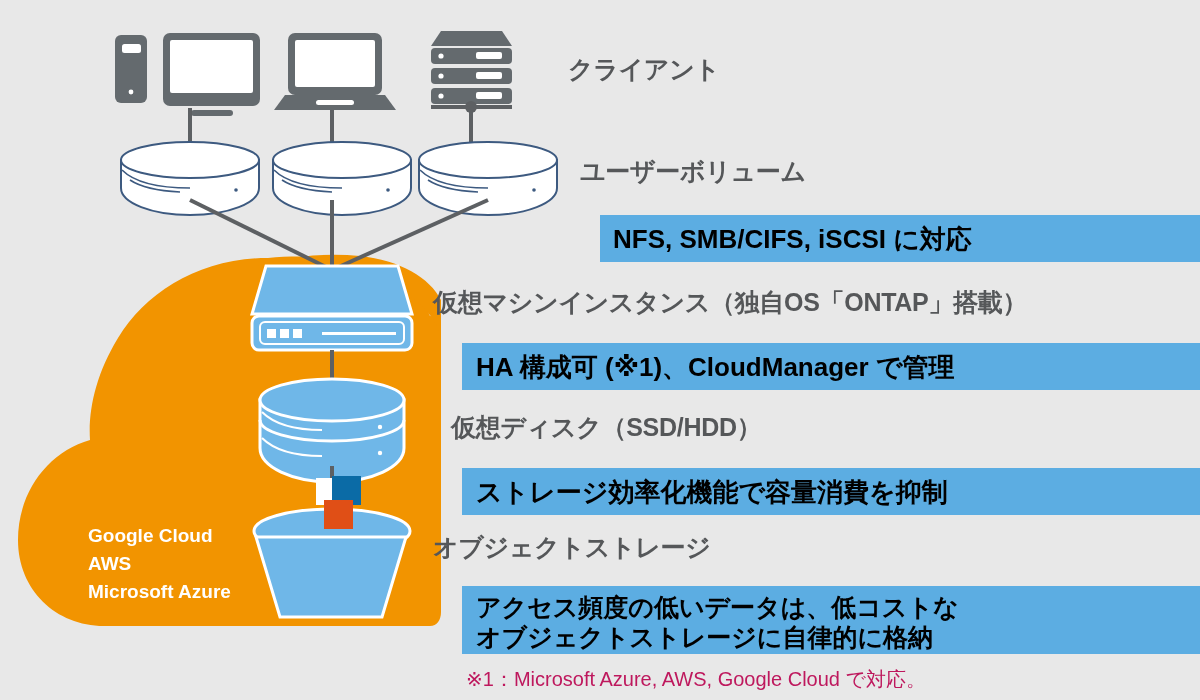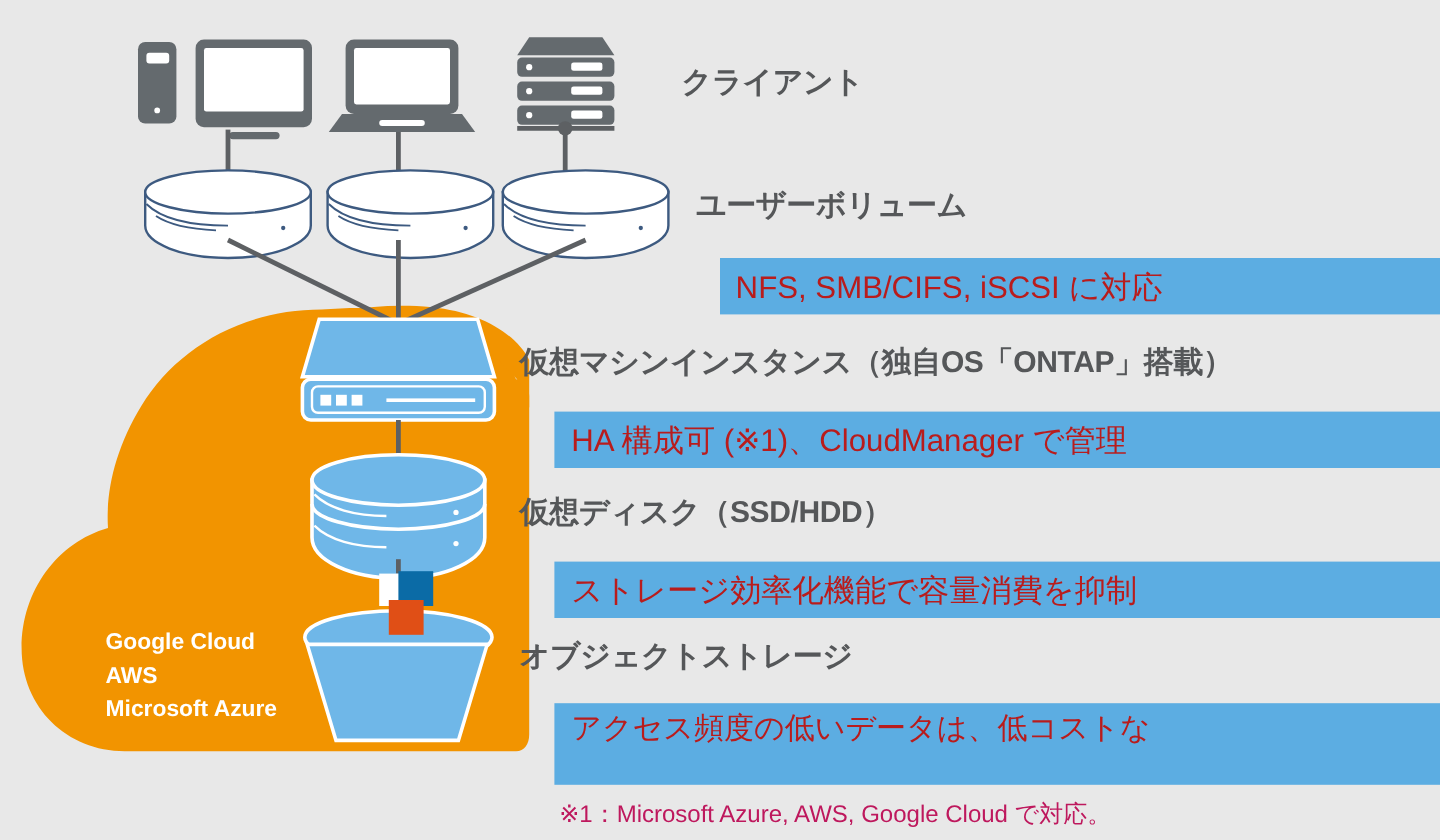--- a/index.html
+++ b/index.html
@@ -17,23 +17,23 @@
 
   
   .heading{
     color:#555759;
     font-weight:bold;
     font-size:25px;
     letter-spacing:-0.3px;
   }
   
   .banner-text{
-    color:#b91c1c;
+    color:#000000;
     font-size:26px;
-    font-weight:normal;
+    font-weight:bold;
     letter-spacing:0px;
   }
   .banner-text.two-line{line-height:1.22;font-size:25px;}
 
   
   .cloud-names{
     color:#ffffff;
     font-weight:bold;
     font-size:19px;
     line-height:1.30;
@@ -180,27 +180,28 @@
   <div class="txt heading" style="left:568px;top:55px;">クライアント</div>
 
   <div class="txt heading" style="left:568px;top:157px;margin-left:12px;">ユーザーボリューム</div>
 
   <div class="txt banner-text" style="left:613px;top:224px;">NFS, SMB/CIFS, iSCSI に対応</div>
 
   <div class="txt heading" style="left:433px;top:288px;">仮想マシンインスタンス（独自OS「ONTAP」搭載）</div>
 
   <div class="txt banner-text" style="left:476px;top:352px;">HA 構成可 (※1)、CloudManager で管理</div>
 
-  <div class="txt heading" style="left:433px;top:413px;">仮想ディスク（SSD/HDD）</div>
+  <div class="txt heading" style="left:451px;top:413px;">仮想ディスク（SSD/HDD）</div>
 
   <div class="txt banner-text" style="left:476px;top:477px;">ストレージ効率化機能で容量消費を抑制</div>
 
   <div class="txt banner-text two-line" style="left:476px;top:592px;">アクセス頻度の低いデータは、低コストな</div>
 
   <div class="txt heading" style="left:433px;top:533px;">オブジェクトストレージ</div>
+  <div class="txt banner-text two-line" style="left:476px;top:622px;">オブジェクトストレージに自律的に格納</div>
 
   <div class="txt cloud-names" style="left:88px;top:524px;">Google Cloud</div>
   <div class="txt cloud-names" style="left:88px;top:552px;">AWS</div>
   <div class="txt cloud-names" style="left:88px;top:580px;">Microsoft Azure</div>
 
   <div class="txt footnote" style="left:466px;top:668px;">※1：Microsoft Azure, AWS, Google Cloud で対応。</div>
 
 </div>
 
 </body></html>

